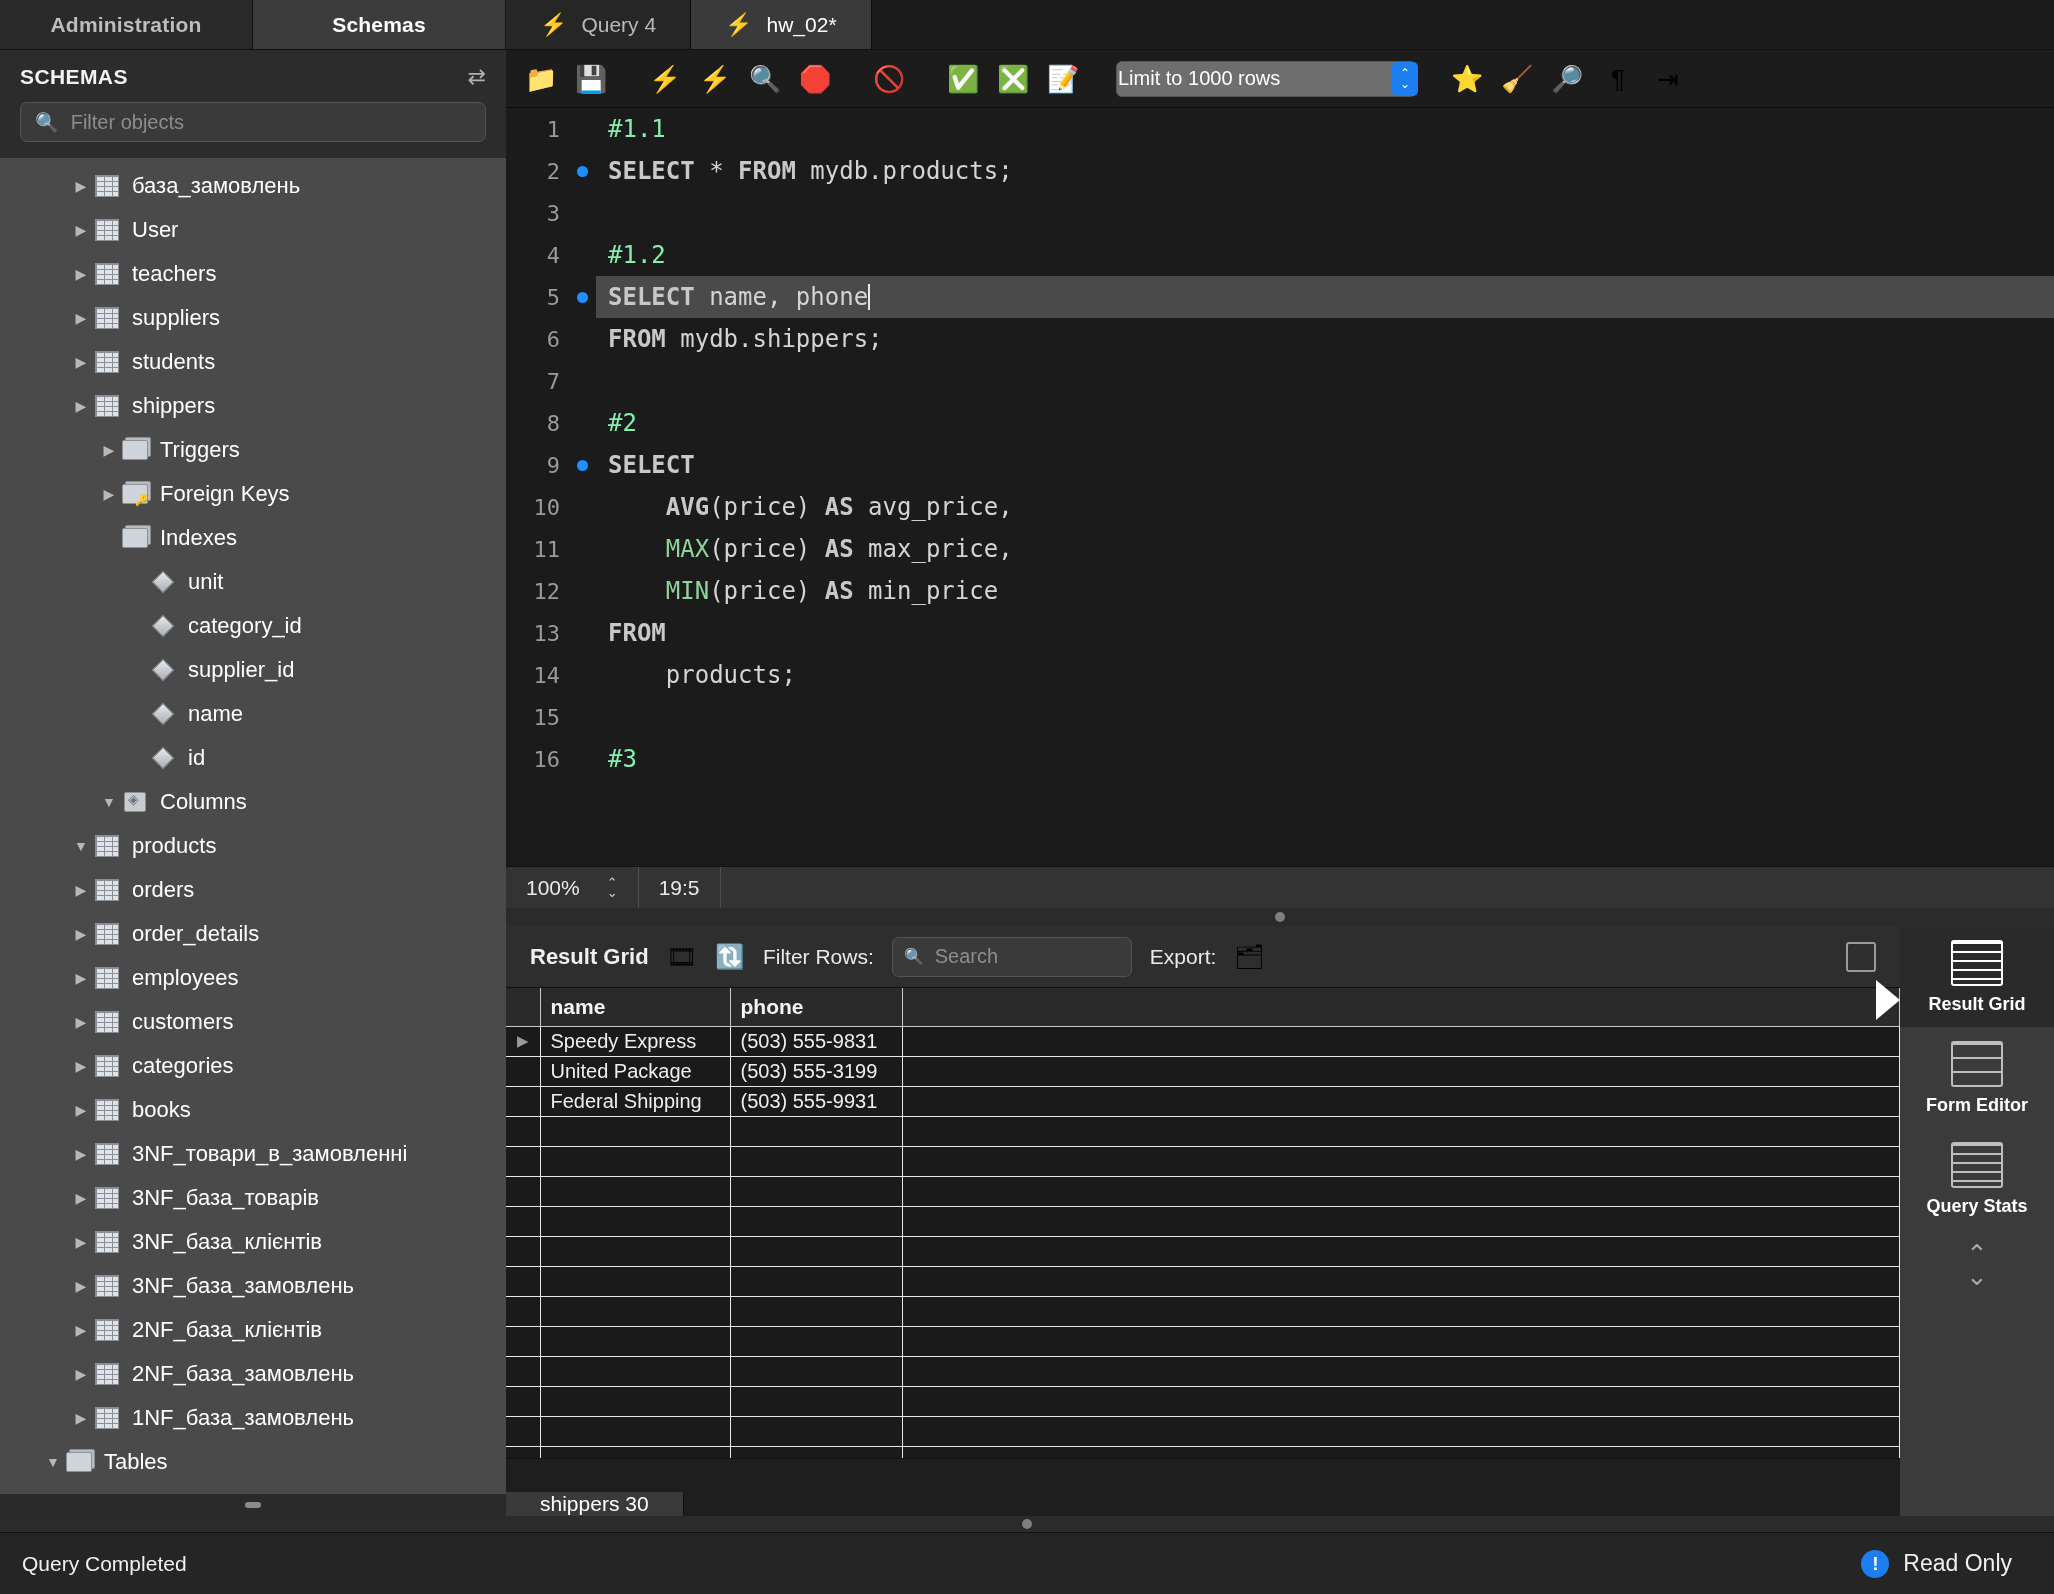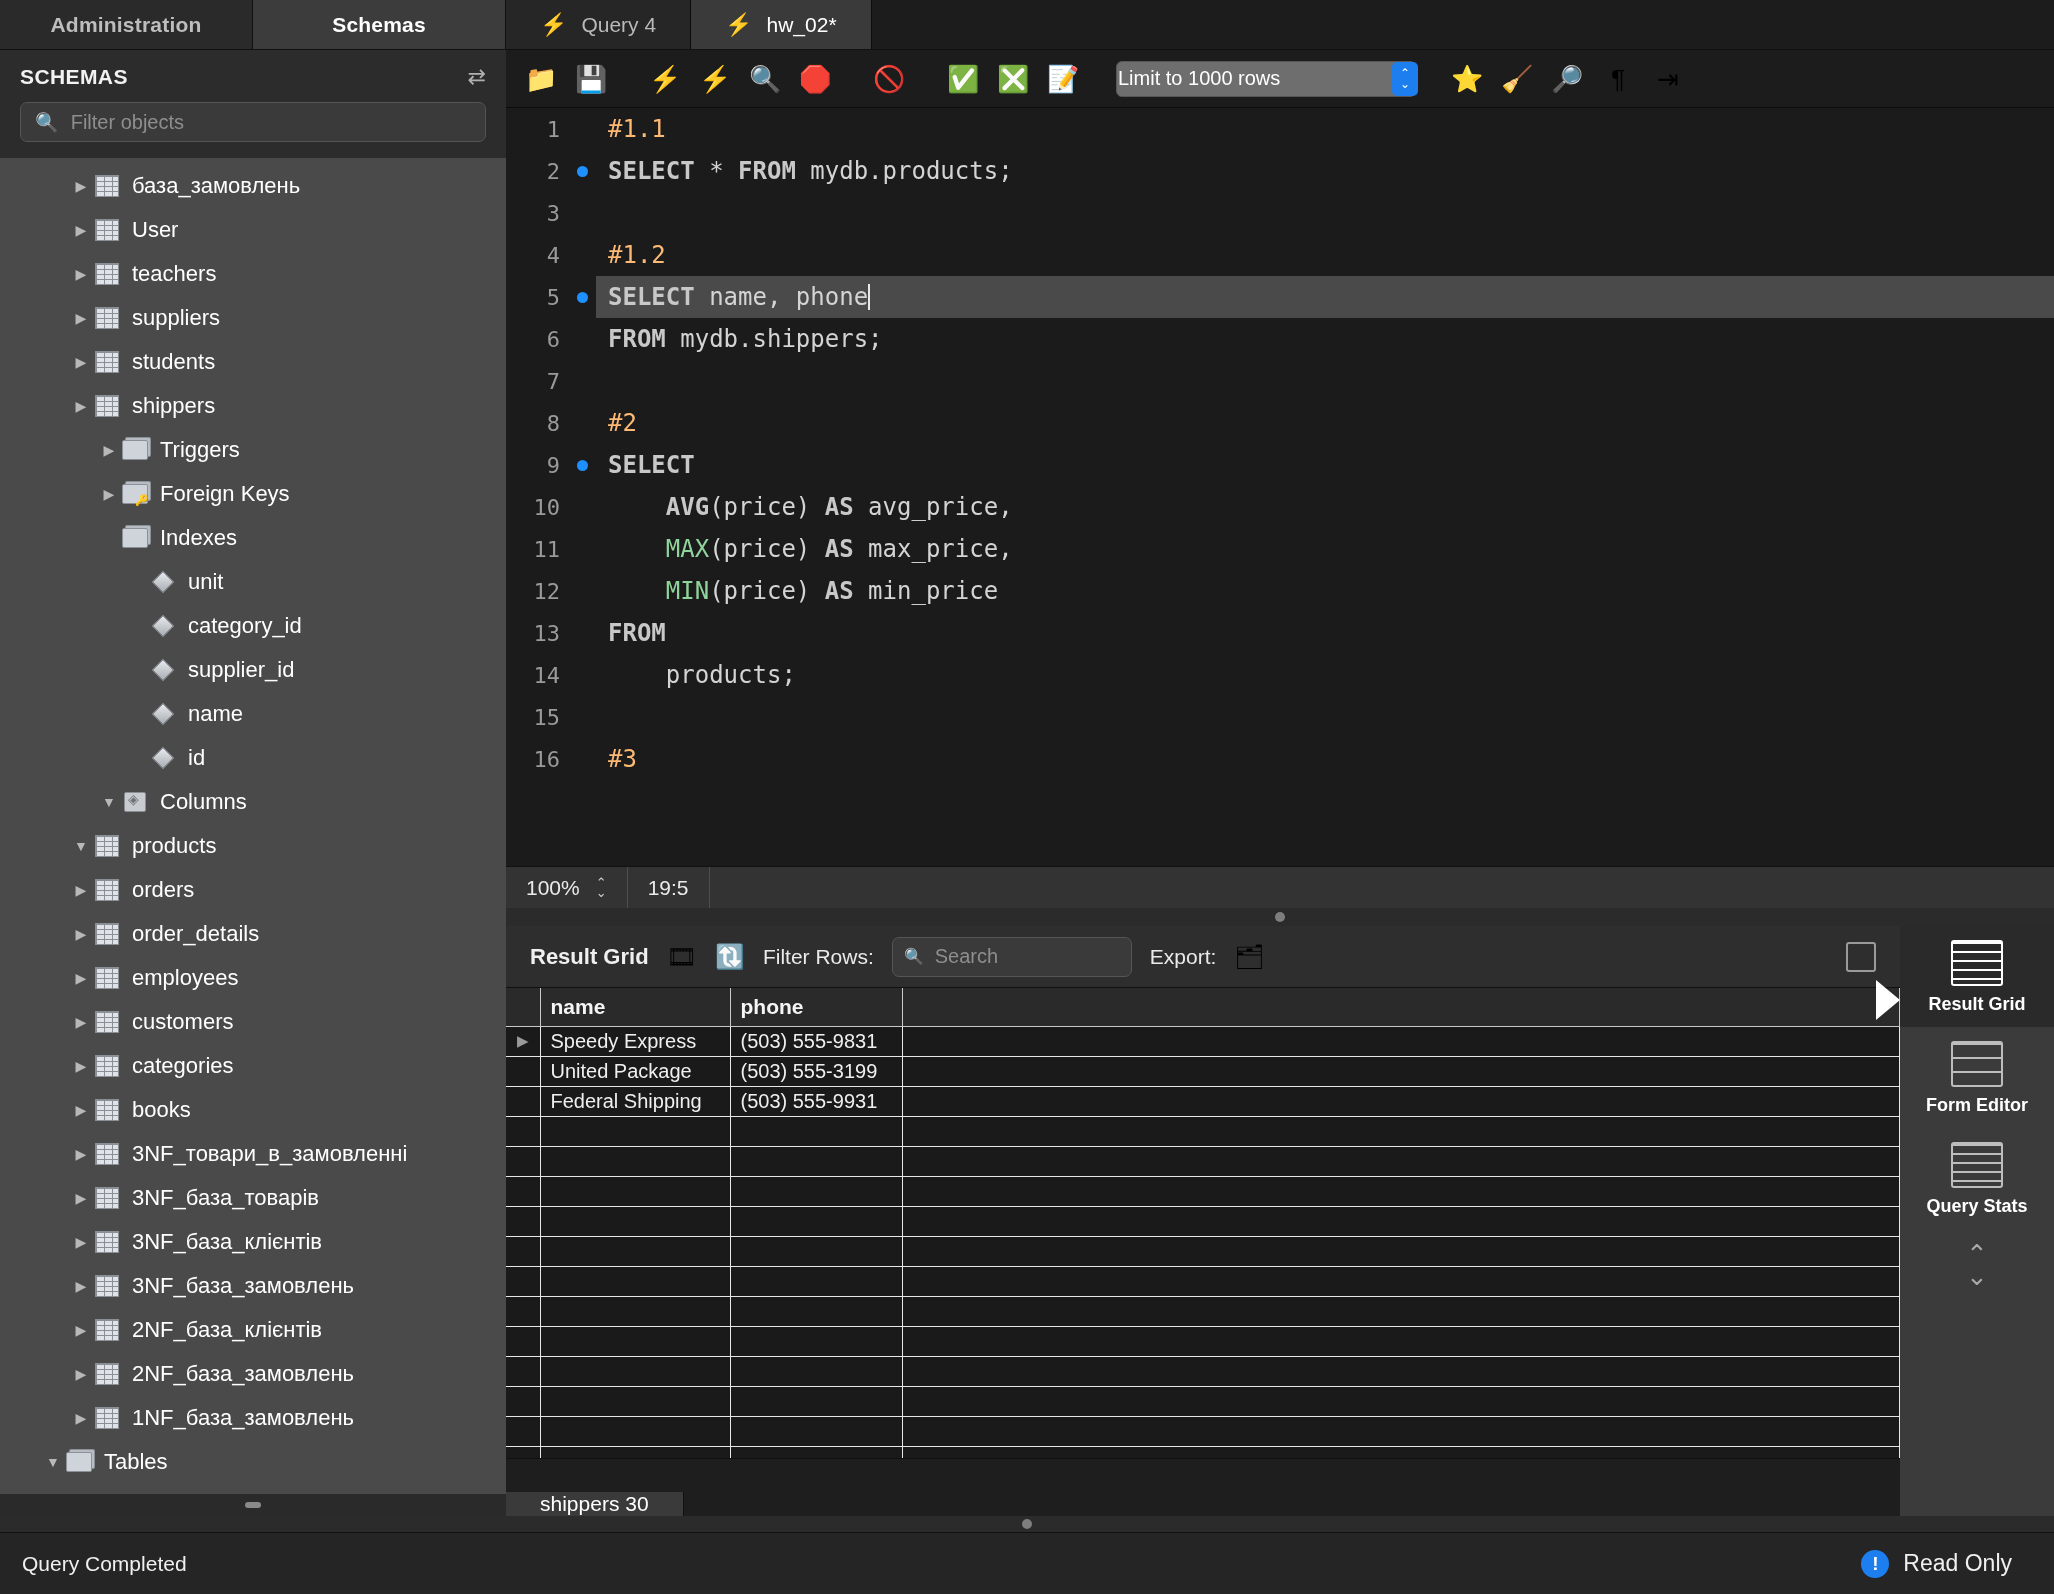--- a/index.html
+++ b/index.html
@@ -102,30 +102,30 @@
   
   .editor { flex: 1; background: #1b1b1b; position: relative; overflow: hidden; font-family: "DejaVu Sans Mono", monospace; }
   .code-line { display: flex; height: 42px; align-items: center; }
   .code-line.cur .code { background: #4a4a4a; }
   .gutter { width: 62px; flex: 0 0 62px; text-align: right; padding-right: 8px; color: #9a9a9a; font-size: 22px; }
   .bpdot { width: 28px; flex: 0 0 28px; display: flex; align-items: center; justify-content: center; }
   .bpdot span { width: 11px; height: 11px; border-radius: 50%; background: #1e90ff; display: none; }
   .bpdot.on span { display: block; }
   .code { flex: 1; font-size: 24px; color: #d4d4d4; white-space: pre; padding-left: 12px; height: 42px; line-height: 42px; }
   .k  { color: #c8c8c8; font-weight: bold; }
-  .cm { color: #fdba74; }
+  .cm { color: #86efac; }
   .fn { color: #8fd49b; }
   .pl { color: #d4d4d4; }
   .caret { display:inline-block; width:2px; height:26px; background:#e8e8e8; vertical-align:-5px; }
 
   .editor-status {
     height: 42px; flex: 0 0 42px; background: #333; display: flex; align-items: center;
     border-top: 1px solid #111; color: #eaeaea; font-size: 21px;
   }
-  .es-cell { padding: 0 20px; height: 100%; display: flex; align-items: center; gap: 16px; border-right: 1px solid #4e4e4e; }
+  .es-cell { padding: 0 20px; height: 100%; display: flex; align-items: center; gap: 27px; border-right: 1px solid #4e4e4e; }
   .es-step { display:flex; flex-direction:column; line-height:10px; font-size:13px; color:#cfcfcf; }
   .es-grow { flex: 1; }
   .split-handle { height: 18px; background: #2b2b2b; display: flex; align-items: center; justify-content: center; }
   .split-handle .dot { width: 10px; height: 10px; border-radius: 50%; background: #7e7e7e; }
 
   
   .resultwrap { flex: 0 0 590px; display: flex; min-height: 0; }
   .resultmain { flex: 1; display: flex; flex-direction: column; min-width: 0; background: #1e1e1e; }
   .result-toolbar {
     height: 62px; flex: 0 0 62px; background: #2e2e2e; display: flex; align-items: center;

